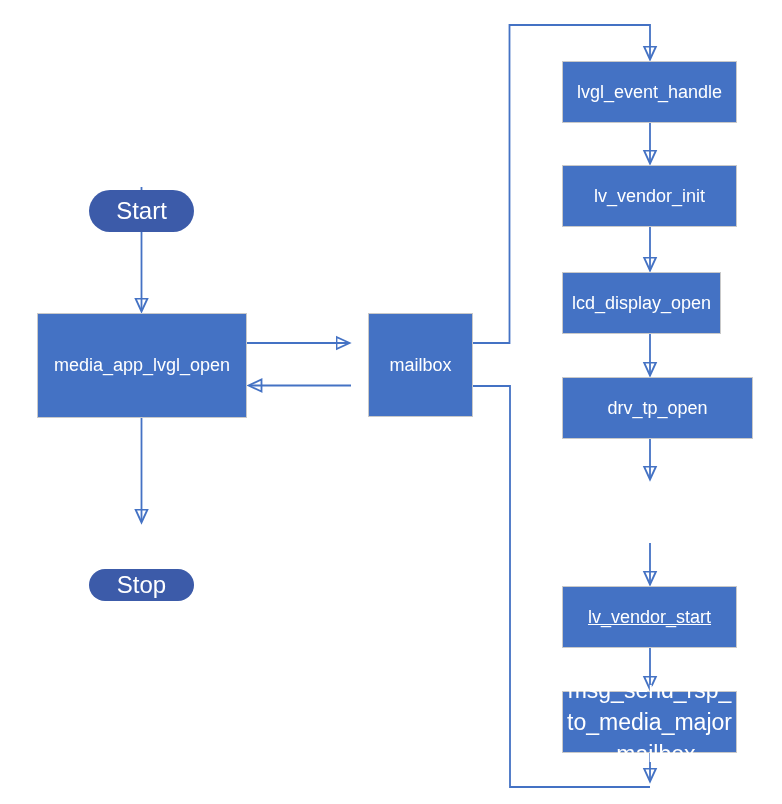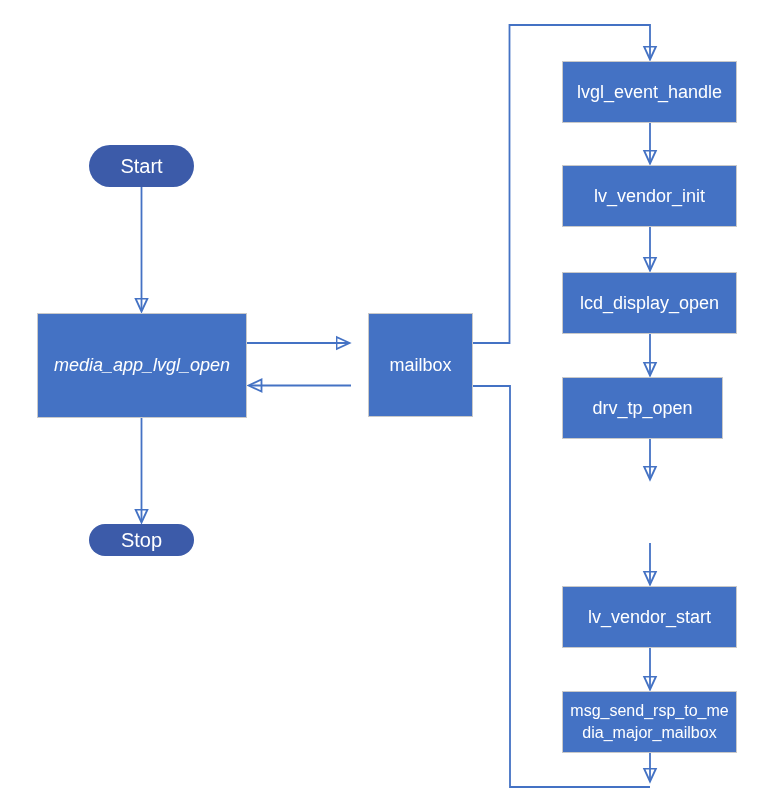--- a/index.html
+++ b/index.html
@@ -30,21 +30,22 @@
     user-select:none;
   }
   .process{
     background:var(--process-fill);
     border:1.4px solid var(--process-border);
     font-size:18px;
   }
   .terminator{
     background:var(--terminator-fill);
     border-radius:21px;
-    font-size:20px;
+    font-size:24px;
+    margin-top:45px;
   }
   .wrap-label{
     padding:0 4px;
     word-break:break-all;
     line-height:1.4;
   }
 </style>
 </head>
 <body>
 
@@ -67,32 +68,32 @@
     <path d="M650 334 V374" marker-end="url(#arrow)"></path>
     <path d="M650 439 V478" marker-end="url(#arrow)"></path>
     <path d="M650 543 V583" marker-end="url(#arrow)"></path>
     <path d="M650 648 V688" marker-end="url(#arrow)"></path>
     <path d="M650 753 V780" marker-end="url(#arrow)"></path>
     <path d="M650 787 H510 V386 H457"></path>
   </svg>
 
   <div class="node terminator" style="left:89px;top:145px;width:105px;height:42px;">Start</div>
 
-  <div class="node process" style="left:37px;top:313px;width:210px;height:105px;font-style:italic;">media_app_lvgl_open</div>
+  <div class="node process" style="left:37px;top:313px;width:210px;height:105px;">media_app_lvgl_open</div>
 
   <div class="node terminator" style="left:89px;top:524px;width:105px;height:32px;">Stop</div>
 
   <div class="node process" style="left:351px;top:313px;width:105px;height:104px;margin-left:17px;">mailbox</div>
 
   <div class="node process" style="left:562px;top:61px;width:175px;height:62px;">lvgl_event_handle</div>
 
   <div class="node process" style="left:562px;top:165px;width:175px;height:62px;">lv_vendor_init</div>
 
-  <div class="node process" style="left:562px;top:272px;width:175px;height:62px;">lcd_display_open</div>
+  <div class="node process" style="left:562px;top:272px;width:159px;height:62px;">lcd_display_open</div>
 
-  <div class="node process" style="left:562px;top:377px;width:161px;height:62px;">drv_tp_open</div>
+  <div class="node process" style="left:562px;top:377px;width:191px;height:62px;">drv_tp_open</div>
 
 
-  <div class="node process" style="left:562px;top:586px;width:175px;height:62px;">lv_vendor_start</div>
+  <div class="node process" style="left:562px;top:586px;width:175px;height:62px;text-decoration:underline;">lv_vendor_start</div>
 
-  <div class="node process wrap-label" style="left:562px;top:691px;width:175px;height:62px;font-size:16px;">msg_send_rsp_to_media_major_mailbox</div>
+  <div class="node process wrap-label" style="left:562px;top:691px;width:175px;height:62px;font-size:23px;">msg_send_rsp_to_media_major_mailbox</div>
 
 </div>
 
 </body></html>

